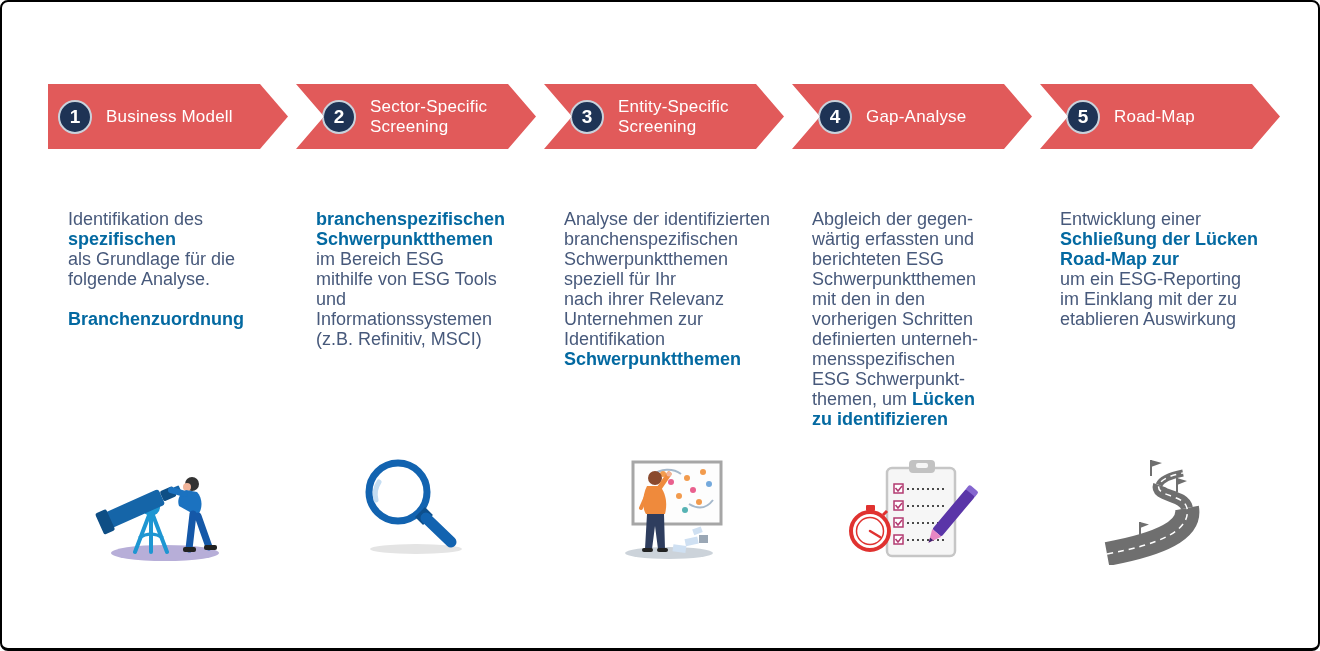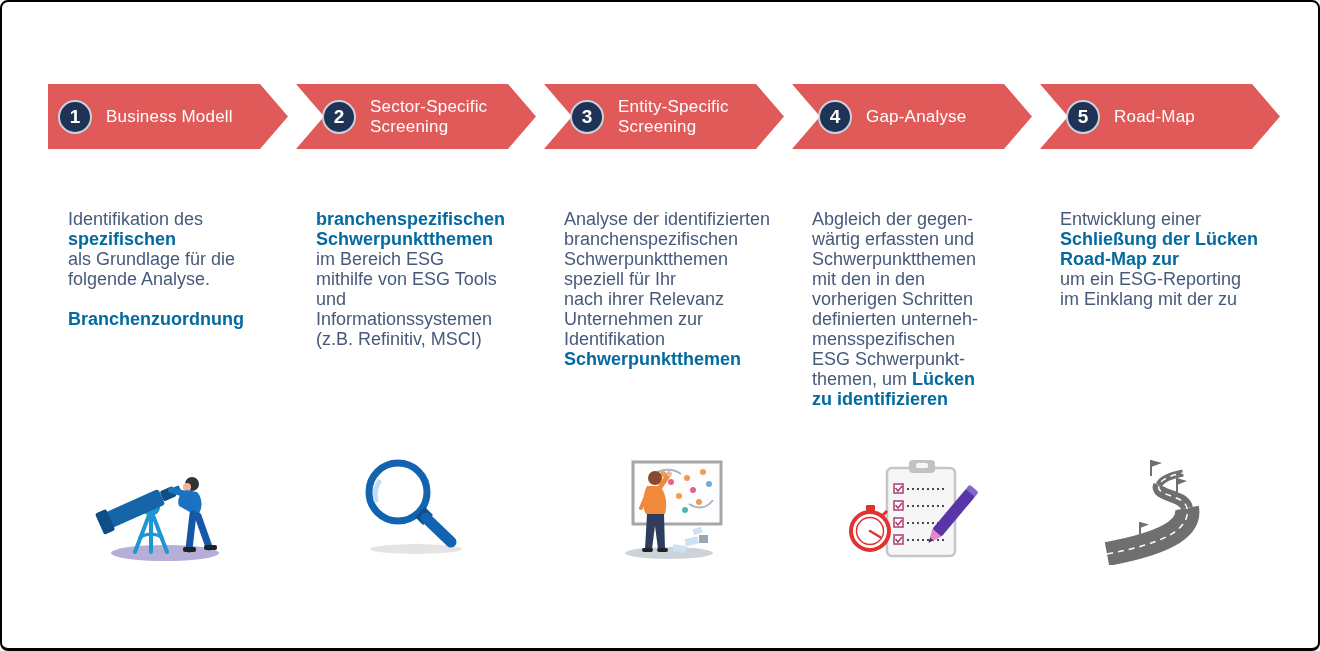--- a/index.html
+++ b/index.html
@@ -160,20 +160,21 @@
     </div>
 
     <div class="column">
       <div class="arrow notched">
         <div class="num">4</div>
         <div class="label">Gap-Analyse</div>
       </div>
       <div class="desc">
           <div class="dline"><span>Abgleich der gegen-</span></div>
           <div class="dline"><span>wärtig erfassten und</span></div>
+          <div class="dline"><span>berichteten ESG</span></div>
           <div class="dline"><span>Schwerpunktthemen</span></div>
           <div class="dline"><span>mit den in den</span></div>
           <div class="dline"><span>vorherigen Schritten</span></div>
           <div class="dline"><span>definierten unterneh-</span></div>
           <div class="dline"><span>mensspezifischen</span></div>
           <div class="dline"><span>ESG Schwerpunkt-</span></div>
           <div class="dline"><span>themen, um </span><span class="b">Lücken</span></div>
           <div class="dline"><span class="b">zu identifizieren</span></div>
         </div>
       <div class="icon-wrap">
@@ -215,20 +216,21 @@
       <div class="arrow notched">
         <div class="num">5</div>
         <div class="label">Road-Map</div>
       </div>
       <div class="desc">
           <div class="dline"><span>Entwicklung einer</span></div>
           <div class="dline"><span class="b">Schließung der Lücken</span></div>
           <div class="dline"><span class="b">Road-Map zur</span></div>
           <div class="dline"><span>um ein ESG-Reporting</span></div>
           <div class="dline"><span>im Einklang mit der zu</span></div>
+          <div class="dline"><span>etablieren Auswirkung</span></div>
         </div>
       <div class="icon-wrap">
         <svg width="150" height="115" viewBox="0 0 150 115">
           <path d="M22 104 C 76 94, 106 80, 102 58" stroke="#6f6f6f" stroke-width="24" fill="none"></path>
           <path d="M102 58 C 99 44, 70 47, 74 35" stroke="#6f6f6f" stroke-width="12" fill="none"></path>
           <path d="M74 35 C 77 28, 88 25, 98 23" stroke="#6f6f6f" stroke-width="7" fill="none"></path>
           <path d="M22 104 C 76 94, 106 80, 102 58 C 99 44, 70 47, 74 35 C 77 28, 88 25, 98 23" stroke="#ffffff" stroke-width="1.5" fill="none" stroke-dasharray="6 5"></path>
           <g transform="translate(66,10)">
             <line x1="0" y1="0" x2="0" y2="16" stroke="#6f6f6f" stroke-width="2"></line>
             <polygon points="0,0 11,3 0,7" fill="#6f6f6f"></polygon>

